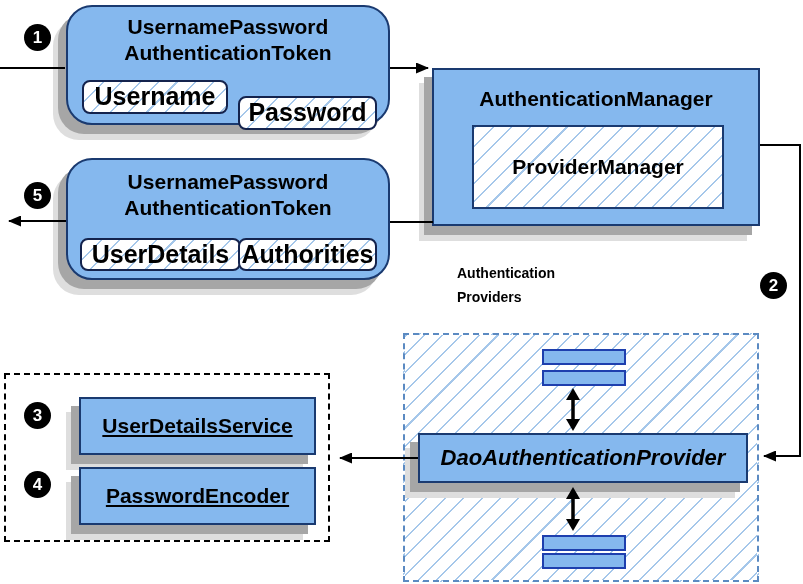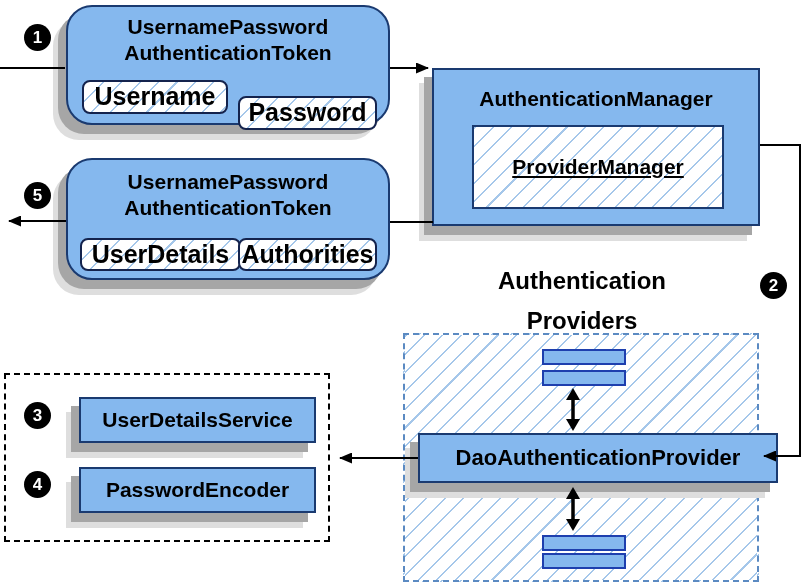--- a/index.html
+++ b/index.html
@@ -60,41 +60,39 @@
     justify-content: center;
     font-size: 25px;
   }
   .inner-plain {
     position: absolute;
     border: 2px solid var(--box-border);
     display: flex;
     align-items: center;
     justify-content: center;
     font-size: 21px;
-    text-decoration: underline;
   }
 
   .badge {
     position: absolute;
     width: 27px; height: 27px;
     border-radius: 50%;
     background: #000;
     color: #fff;
     display: flex;
     align-items: center;
     justify-content: center;
     font-size: 17px;
     z-index: 7;
   }
 
   .heading {
     position: absolute;
-    text-align: center;
-    font-size: 24px;
-    line-height: 40px;
+    font-size: 14px;
+    line-height: 24px;
     white-space: pre-line;
     z-index: 2;
   }
 
   .providers-container {
     position: absolute;
     left: 403px; top: 333px;
     width: 356px; height: 249px;
     border: 2px dashed var(--dashed-border);
     z-index: 1;
@@ -103,43 +101,45 @@
     position: absolute;
     left: 137px;
     width: 84px; height: 16px;
     background: var(--box-fill);
     border: 2px solid var(--mini-border);
     z-index: 2;
   }
   .dao-box {
     position: absolute;
     left: 418px; top: 433px;
-    width: 360px; height: 50px;
+    width: 330px; height: 50px;
     display: flex;
     align-items: center;
     justify-content: center;
     font-size: 22px;
     z-index: 3;
+    font-style: italic;
   }
   .services-container {
     position: absolute;
     left: 4px; top: 373px;
     width: 326px; height: 169px;
     border: 2px dashed var(--dotted-border);
     background: #fff;
     z-index: 1;
   }
   .service-box {
     position: absolute;
     left: 73px;
-    width: 237px; height: 46px;
+    width: 237px; height: 58px;
     display: flex;
     align-items: center;
     justify-content: center;
     font-size: 21px;
+    text-decoration: underline;
   }
 </style>
 </head>
 <body>
 
 <div class="canvas">
 
   <svg class="overlay" viewBox="0 0 803 584">
     <defs>
       <marker id="ah" markerUnits="userSpaceOnUse" markerWidth="13" markerHeight="11" refX="12" refY="5.5" orient="auto">

